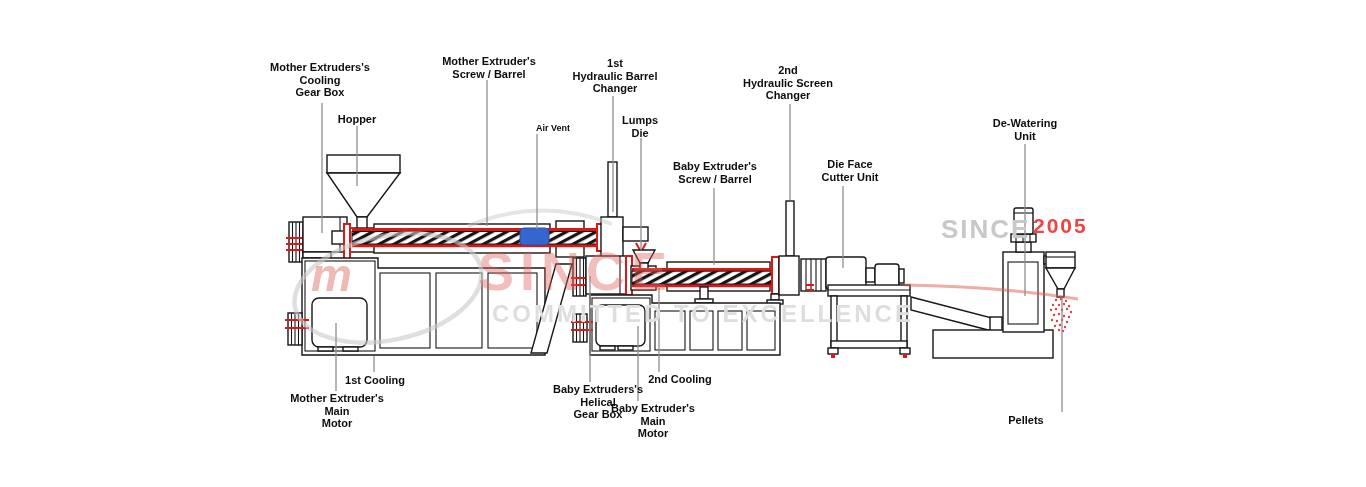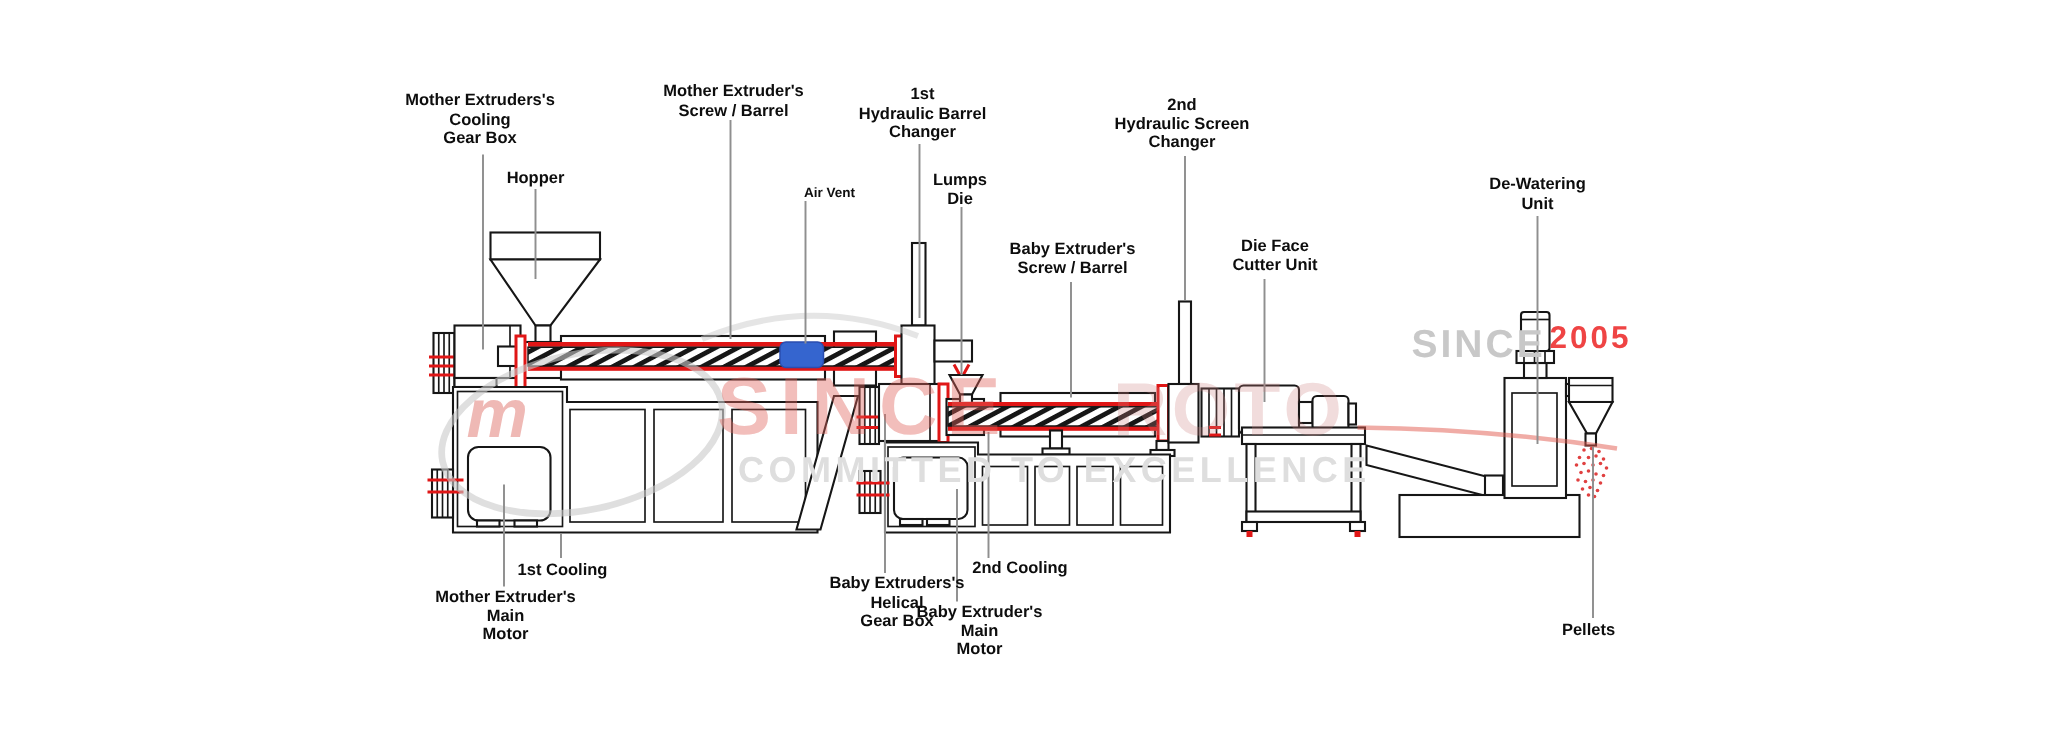--- a/index.html
+++ b/index.html
@@ -267,21 +267,20 @@
     <line x1="336" y1="323" x2="336" y2="391"></line>
     <line x1="590" y1="276" x2="590" y2="382"></line>
     <line x1="638" y1="326" x2="638" y2="401"></line>
     <line x1="659" y1="288" x2="659" y2="372"></line>
     <line x1="1062" y1="298" x2="1062" y2="412"></line>
   </g>
 </svg>
 
 <div class="wm wm-logo1">m</div>
 <div class="wm wm-matek">SINCE</div>
-<div class="wm wm-roto">ROTO</div>
 <div class="wm wm-since">SINCE</div>
 <div class="wm wm-year">2005</div>
 <div class="wm wm-tagline">COMMITTED TO EXCELLENCE</div>
 
 <div class="lbl" style="left:320px;top:61px">Mother Extruders's
 Cooling
 Gear Box</div>
 <div class="lbl" style="left:357px;top:113px">Hopper</div>
 <div class="lbl" style="left:489px;top:55px">Mother Extruder's
 Screw / Barrel</div>
@@ -304,15 +303,15 @@
 <div class="lbl" style="left:337px;top:392px">Mother Extruder's
 Main
 Motor</div>
 <div class="lbl" style="left:598px;top:383px">Baby Extruders's
 Helical
 Gear Box</div>
 <div class="lbl" style="left:653px;top:402px">Baby Extruder's
 Main
 Motor</div>
 <div class="lbl" style="left:680px;top:373px">2nd Cooling</div>
-<div class="lbl" style="left:1059px;top:414px">Pellets</div>
+<div class="lbl" style="left:1026px;top:414px">Pellets</div>
 
 </div>
 
 </body></html>

